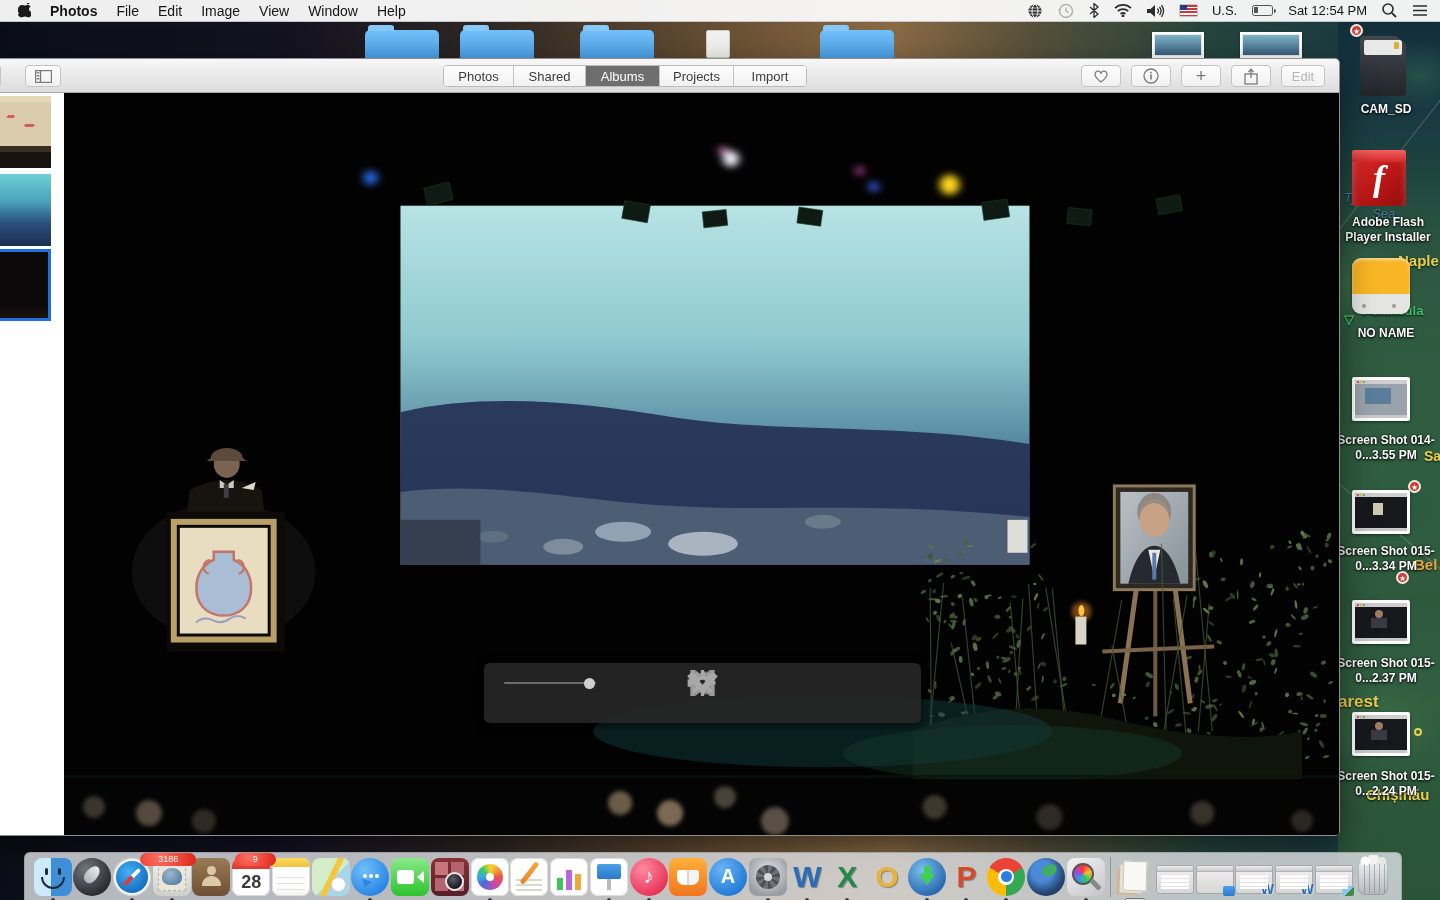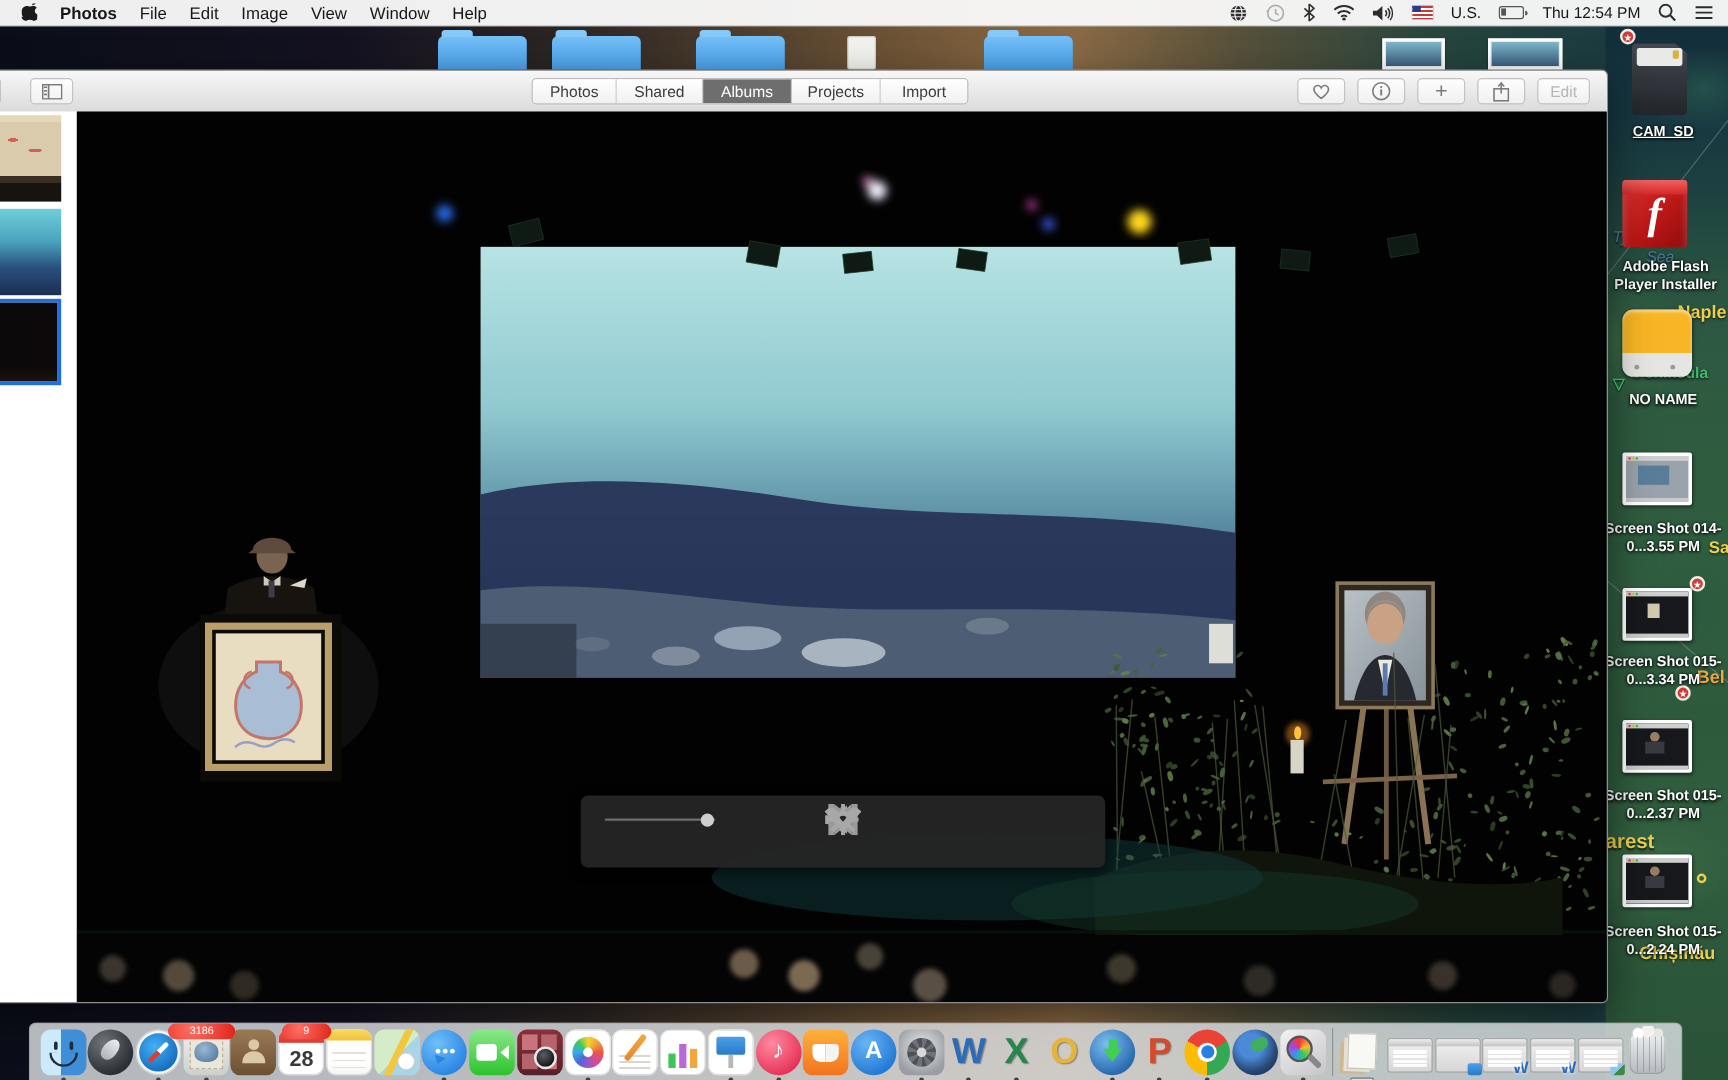--- a/index.html
+++ b/index.html
@@ -257,21 +257,21 @@
   <span class="map-label" style="left: 1366px; top: 786px; font-size: 15px; color: rgb(234, 208, 78);">Chișinău</span>
   <div class="map-pin" style="left:1350px;top:24px;">★</div>
   <div class="map-pin" style="left:1408px;top:480px;">★</div>
   <div class="map-pin" style="left:1396px;top:571px;">★</div>
   <div class="map-ring" style="left:1414px;top:728px;"></div>
   <span class="eject-mark" style="left:1344px;top:312px;">▽</span>
 
   <div class="dt-icon" style="left:1360px;top:36px;">
       <div class="sd-card"></div>
     </div>
-  <div class="dt-label" style="left:1336px;top:102px;text-decoration:underline;">CAM_SD</div>
+  <div class="dt-label" style="left:1336px;top:102px;">CAM_SD</div>
 
   <div class="dt-icon" style="left:1352px;top:150px;">
     <div class="flash-box">
         <span class="flash-f">f</span>
       </div>
   </div>
   <div class="dt-label" style="left:1338px;top:215px;">Adobe Flash Player Installer</div>
 
   <div class="dt-icon" style="left:1352px;top:258px;">
       <div class="ext-drive"></div>
@@ -1036,21 +1036,21 @@
         <path d="M6.6 10 a3.6 3.6 0 0 1 4.8 0" fill="none" stroke="#2c2c2c" stroke-width="1.7"></path>
         <circle cx="9" cy="12" r="1.4" fill="#2c2c2c"></circle>
       </svg>
       <svg width="18" height="14" viewBox="0 0 18 14">
         <path d="M0 5 h3.5 L8 1 v12 L3.5 9 H0 Z" fill="#2c2c2c"></path>
         <path d="M10.5 4.5 a4 4 0 0 1 0 5 M12.5 2.8 a7 7 0 0 1 0 8.4 M14.5 1.2 a10 10 0 0 1 0 11.6" fill="none" stroke="#2c2c2c" stroke-width="1.3"></path>
       </svg>
       <span class="flag"></span>
       <span class="mi">U.S.</span>
       <span class="batt"></span>
-      <span class="mi">Thu 12:54 PM</span>
+      <span class="mi">Sat 12:54 PM</span>
       <svg width="15" height="15" viewBox="0 0 15 15">
         <circle cx="6" cy="6" r="5" fill="none" stroke="#2c2c2c" stroke-width="1.6"></circle>
           <line x1="9.8" y1="9.8" x2="14" y2="14" stroke="#2c2c2c" stroke-width="1.8"></line>
       </svg>
       <svg width="16" height="13" viewBox="0 0 16 13">
         <path d="M1 2 h14 M1 6.5 h14 M1 11 h14" stroke="#2c2c2c" stroke-width="1.6"></path>
       </svg>
     </div>
   </div>
 </div>

